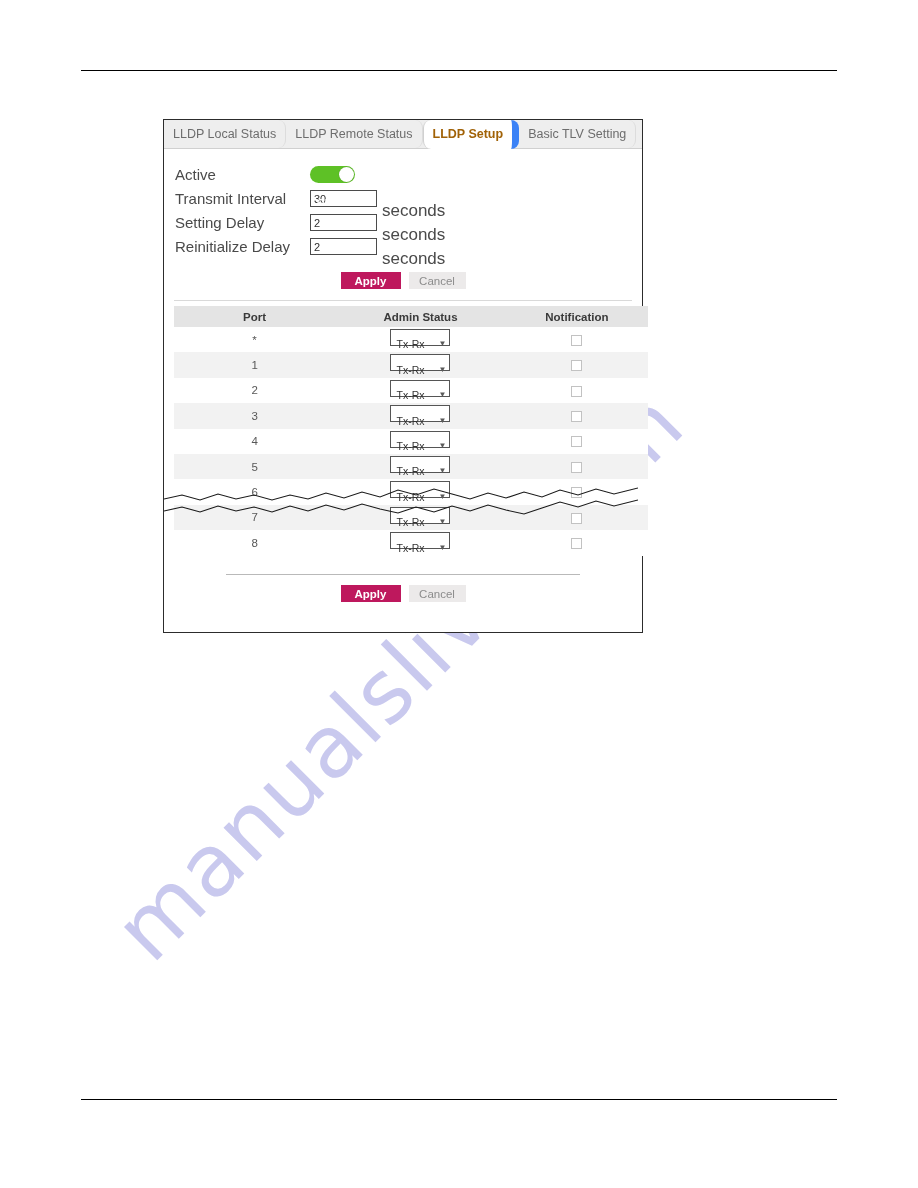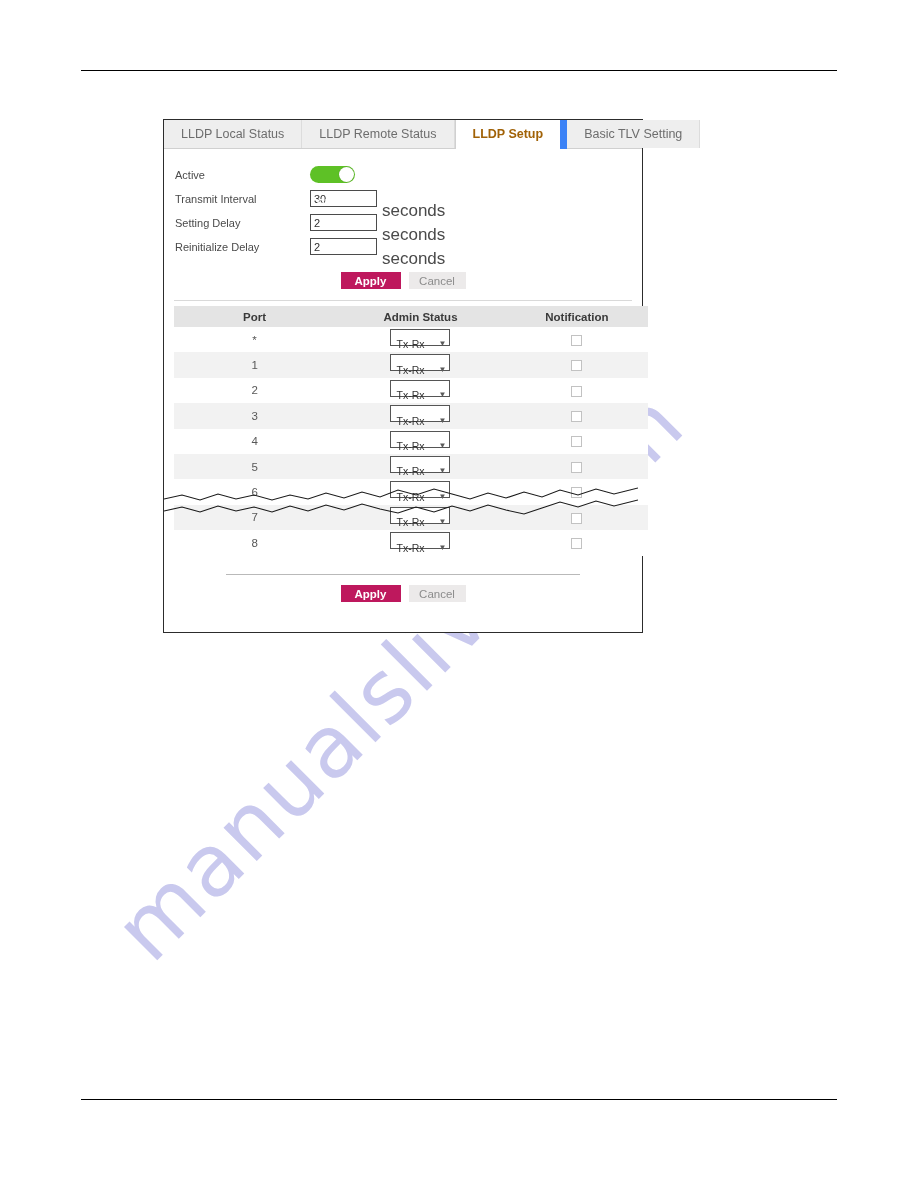--- a/index.html
+++ b/index.html
@@ -77,26 +77,27 @@
     display: flex;
     align-items: stretch;
     box-sizing: border-box;
   }
   .tab {
     display: flex;
     align-items: center;
     justify-content: center;
     font-size: 12.5px;
     color: #6d6d6d;
-    padding: 0 17px;
+    padding: 0 9px;
     background: #eeeeee;
     border-right: 1px solid #dcdcdc;
     box-sizing: border-box;
     white-space: nowrap;
     cursor: pointer;
+    border-radius: 8px;
   }
   .tab.active {
     background: #ffffff;
     color: #a16207;
     font-weight: bold;
     border-right: 7px solid #3b82f6;
     border-left: 1px solid #d0d0d0;
     margin-bottom: -1px;
     padding-bottom: 1px;
   }
@@ -109,21 +110,21 @@
   .form-row {
     display: flex;
     align-items: center;
     height: 23px;
     margin-bottom: 1px;
   }
   .form-label {
     width: 146px;
     padding-left: 11px;
     box-sizing: border-box;
-    font-size: 11px;
+    font-size: 15px;
     color: #4a4a4a;
   }
   .toggle {
     width: 45px;
     height: 17px;
     border-radius: 9px;
     background: #5ec126;
     position: relative;
     display: inline-block;
     cursor: pointer;

